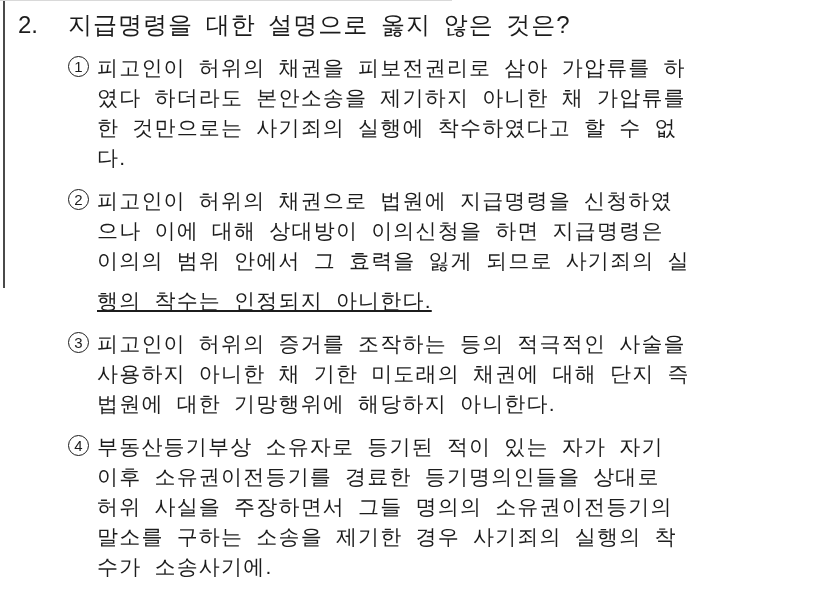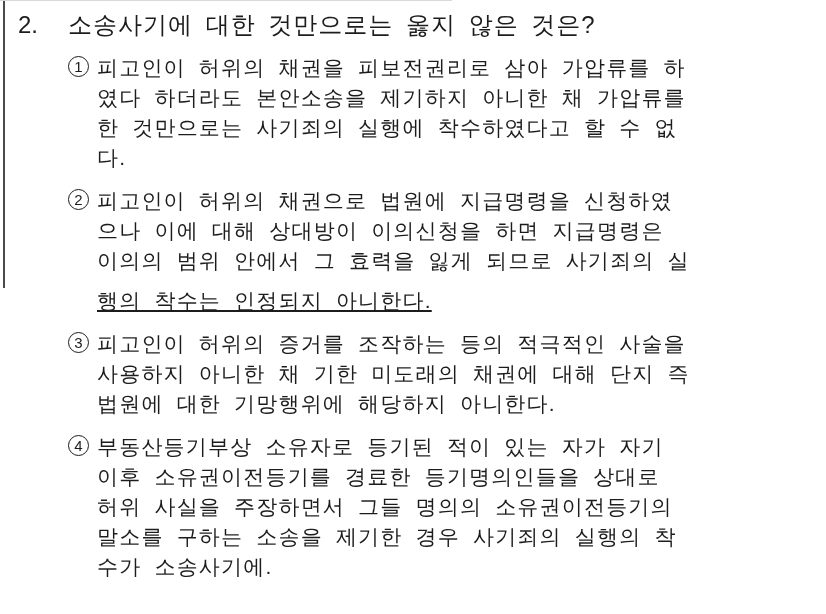--- a/index.html
+++ b/index.html
@@ -90,21 +90,21 @@
 </style>
 </head>
 <body>
 
 <div class="left-rule" data-name="page-left-rule"></div>
 <div class="top-faint-line" data-name="page-top-edge-line"></div>
 
 <div class="content" data-name="exam-question-block">
   <div class="question-header" data-name="question-header">
     <span class="question-number" data-name="question-number">2.</span>
-    <span class="question-title" data-name="question-title">소송사기에 대한 것만으로는 옳지 않은 것은?</span>
+    <span class="question-title" data-name="question-title">지급명령을 대한 설명으로 옳지 않은 것은?</span>
   </div>
   <div class="options-list" data-name="options-list">
       <div class="option" data-name="option-1">
         <span class="marker" data-name="option-1-circled-number">1</span>
         <div class="option-text" data-name="option-1-text">
           <div class="option-line" data-name="option-1-line">피고인이 허위의 채권을 피보전권리로 삼아 가압류를 하</div>
           <div class="option-line" data-name="option-1-line">였다 하더라도 본안소송을 제기하지 아니한 채 가압류를</div>
           <div class="option-line" data-name="option-1-line">한 것만으로는 사기죄의 실행에 착수하였다고 할 수 없</div>
           <div class="option-line" data-name="option-1-line">다.</div>
         </div>

